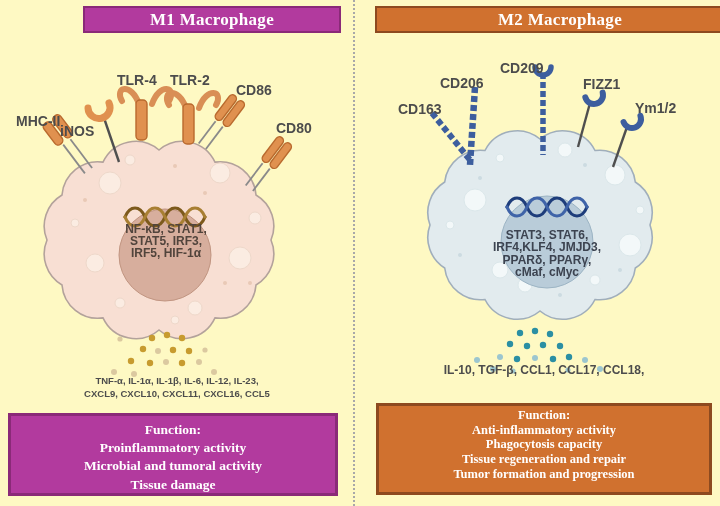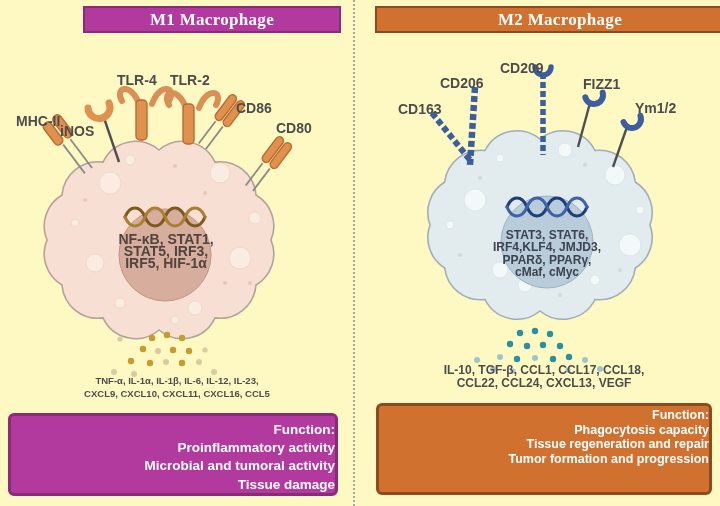--- a/index.html
+++ b/index.html
@@ -15,29 +15,29 @@
          font-family:"Liberation Serif", serif; font-weight:bold; font-size:17px;
          letter-spacing:.3px; box-sizing:border-box; }
   .hdr-m1 { left:83px; top:6px; width:258px; background:var(--m1_primary);
             border:2px solid var(--m1_border); }
   .hdr-m2 { left:17px; top:6px; width:370px; background:var(--m2_primary);
             border:2px solid var(--m2_border); }
 
   .rlabel { position:absolute; font-size:14px; font-weight:700; color:var(--text);
             white-space:nowrap; }
   .ntext { position:absolute; text-align:center; font-weight:600; }
-  .ntext-m1 { left:103px; top:233px; width:126px; font-size:14px; line-height:12.2px; color:#51443c; }
+  .ntext-m1 { left:103px; top:223px; width:126px; font-size:12px; line-height:12.2px; color:#51443c; }
   .ntext-m2 { left:127px; top:229px; width:124px; font-size:12px; line-height:12.4px; color:#3c4350; }
 
   .cyto { position:absolute; text-align:center; font-weight:600; color:var(--text); }
   .cyto-m1 { left:16px; top:374px; width:322px; font-size:9.5px; line-height:13px; }
   .cyto-m2 { left:25px; top:364px; width:322px; font-size:12px; line-height:13px; }
 
-  .fnbox { position:absolute; color:#fff; text-align:right;
-           font-family:Liberation Sans, sans-serif; font-weight:bold; box-sizing:border-box;border-radius:6px; }
+  .fnbox { position:absolute; color:#fff; text-align:center;
+           font-family:Liberation Serif, serif; font-weight:bold; box-sizing:border-box; }
   .fnbox-m1 { left:8px; top:413px; width:330px; height:83px; background:var(--m1_primary);
               border:3px solid var(--m1_border); font-size:13.5px; line-height:18.2px; padding-top:5px; }
   .fnbox-m2 { left:18px; top:403px; width:336px; height:92px; background:var(--m2_primary);
               border:3px solid var(--m2_border); font-size:12.5px; line-height:14.7px; padding-top:2px; }
 
   svg { position:absolute; overflow:visible; }
   .cellbody-m1 { fill:var(--m1_cell); stroke:var(--m1_cell_stroke); stroke-width:1.6; }
   .cellbody-m2 { fill:var(--m2_cell); stroke:var(--m2_cell_stroke); stroke-width:1.6; }
   .vac-m1 { fill:#fbece2; stroke:#eed8ca; stroke-width:1; }
   .vac-m2 { fill:#f3f8f9; stroke:#dbe7ea; stroke-width:1; }
@@ -120,21 +120,21 @@
           <line class="legs" x1="3" y1="16" x2="3" y2="44"></line>
         <rect class="rcol-m1" x="-10" y="-16" width="8" height="30" rx="4"></rect>
         <rect class="rcol-m1" x="0" y="-16" width="8" height="30" rx="4"></rect>
       </g>
     </svg>
 
     <span class="rlabel" style="left:16px; top:113px;">MHC-II</span>
     <span class="rlabel" style="left:60px; top:87px;margin-top:36px;">iNOS</span>
     <span class="rlabel" style="left:117px; top:72px;">TLR-4</span>
     <span class="rlabel" style="left:170px; top:72px;">TLR-2</span>
-    <span class="rlabel" style="left:236px; top:100px;">CD86</span>
+    <span class="rlabel" style="left:236px; top:82px;">CD86</span>
     <span class="rlabel" style="left:276px; top:120px;">CD80</span>
 
     <div class="ntext ntext-m1">
       <div>NF-κB, STAT1,</div>
       <div>STAT5, IRF3,</div>
       <div>IRF5, HIF-1α</div>
     </div>
 
     <svg style="left:100px; top:330px;" width="135" height="46" viewBox="0 0 135 46">
       <g fill="var(--m1_dot)">
@@ -262,23 +262,23 @@
         <circle cx="28" cy="42" r="3"></circle>
           <circle cx="120" cy="33" r="3"></circle>
           <circle cx="135" cy="42" r="3"></circle>
         <circle cx="48" cy="44" r="2.6"></circle>
           <circle cx="103" cy="43" r="2.6"></circle>
       </g>
     </svg>
 
     <div class="cyto cyto-m2">
       <div>IL-10, TGF-β, CCL1, CCL17, CCL18,</div>
-      <div>CCL22, CCL24, CXCL13, VEGF</div>
     </div>
 
     <div class="fnbox fnbox-m2">
       <div>Function:</div>
+      <div>Anti-inflammatory activity</div>
       <div>Phagocytosis capacity</div>
       <div>Tissue regeneration and repair</div>
       <div>Tumor formation and progression</div>
     </div>
   </div>
 </div>
 
 </body></html>

